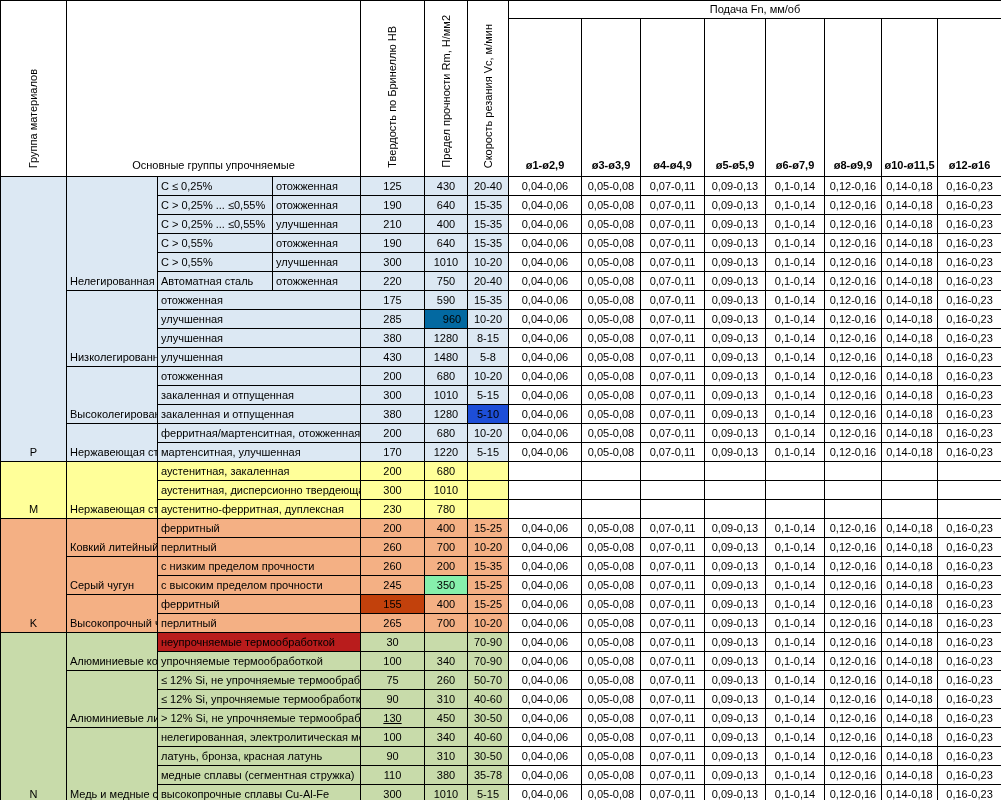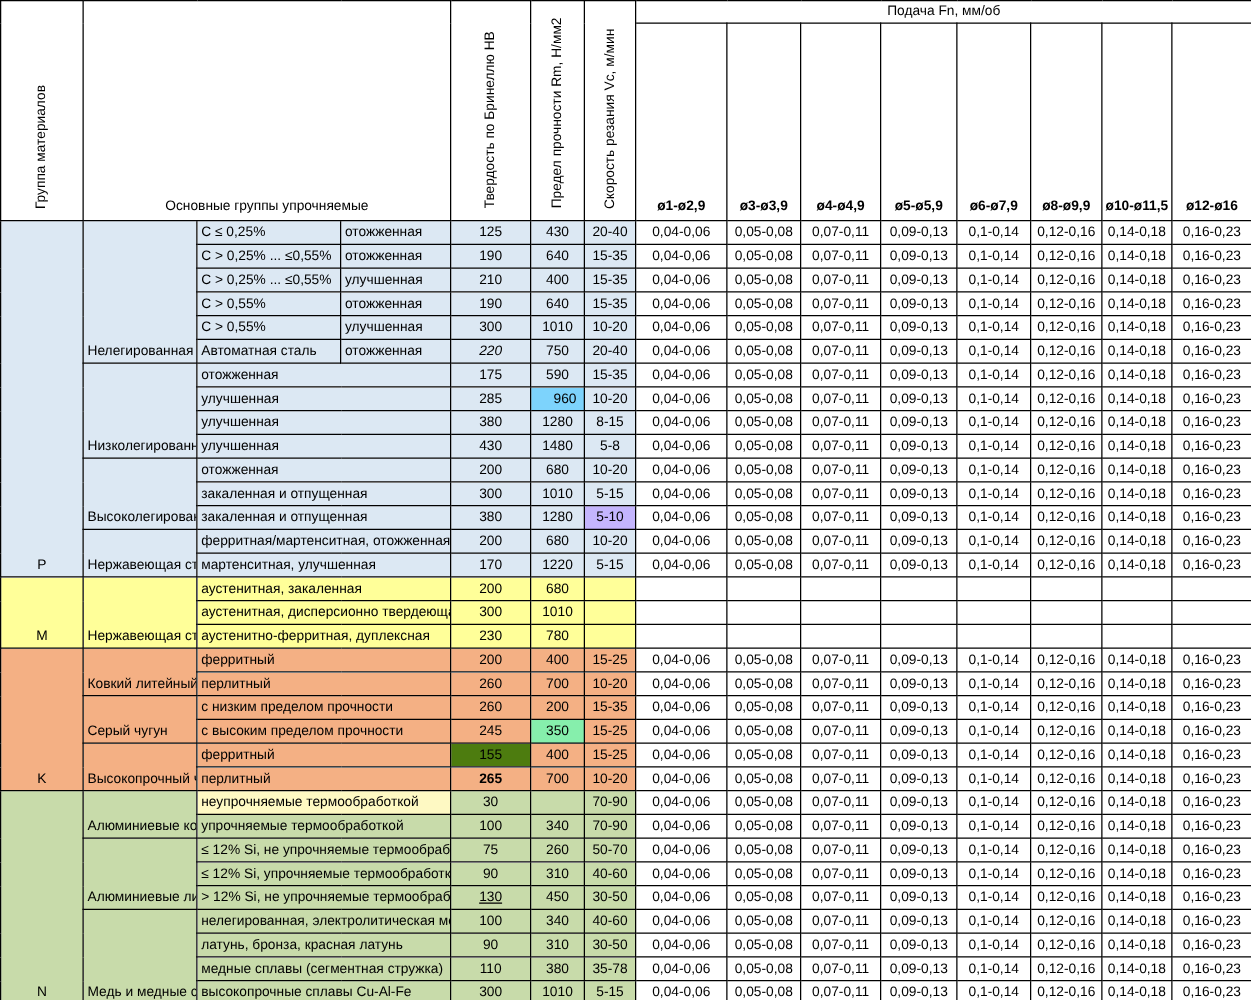--- a/index.html
+++ b/index.html
@@ -148,21 +148,21 @@
           <td class="num">0,07-0,11</td>
           <td class="num">0,09-0,13</td>
           <td class="num">0,1-0,14</td>
           <td class="num">0,12-0,16</td>
           <td class="num">0,14-0,18</td>
           <td class="num">0,16-0,23</td>
         </tr>
         <tr>
           <td class="txt" style="background: rgb(220, 232, 243);">Автоматная сталь</td>
           <td class="txt" style="background: rgb(220, 232, 243);">отожженная</td>
-          <td class="num" style="background: rgb(220, 232, 243); font-style: italic;">220</td>
+          <td class="num" style="background: rgb(220, 232, 243);">220</td>
           <td class="num" style="background: rgb(220, 232, 243);">750</td>
           <td class="num" style="background: rgb(220, 232, 243);">20-40</td>
           <td class="num">0,04-0,06</td>
           <td class="num">0,05-0,08</td>
           <td class="num">0,07-0,11</td>
           <td class="num">0,09-0,13</td>
           <td class="num">0,1-0,14</td>
           <td class="num">0,12-0,16</td>
           <td class="num">0,14-0,18</td>
           <td class="num">0,16-0,23</td>
@@ -178,21 +178,21 @@
           <td class="num">0,07-0,11</td>
           <td class="num">0,09-0,13</td>
           <td class="num">0,1-0,14</td>
           <td class="num">0,12-0,16</td>
           <td class="num">0,14-0,18</td>
           <td class="num">0,16-0,23</td>
         </tr>
         <tr>
           <td class="txt" colspan="2" style="background: rgb(220, 232, 243);">улучшенная</td>
           <td class="num" style="background: rgb(220, 232, 243);">285</td>
-          <td class="num" style="background: #7dd3fc; padding-left: 12px;">960</td>
+          <td class="num" style="background: #0369a1; padding-left: 12px;">960</td>
           <td class="num" style="background: rgb(220, 232, 243);">10-20</td>
           <td class="num">0,04-0,06</td>
           <td class="num">0,05-0,08</td>
           <td class="num">0,07-0,11</td>
           <td class="num">0,09-0,13</td>
           <td class="num">0,1-0,14</td>
           <td class="num">0,12-0,16</td>
           <td class="num">0,14-0,18</td>
           <td class="num">0,16-0,23</td>
         </tr>
@@ -250,21 +250,21 @@
           <td class="num">0,09-0,13</td>
           <td class="num">0,1-0,14</td>
           <td class="num">0,12-0,16</td>
           <td class="num">0,14-0,18</td>
           <td class="num">0,16-0,23</td>
         </tr>
         <tr>
           <td class="txt" colspan="2" style="background: rgb(220, 232, 243);">закаленная и отпущенная</td>
           <td class="num" style="background: rgb(220, 232, 243);">380</td>
           <td class="num" style="background: rgb(220, 232, 243);">1280</td>
-          <td class="num" style="background: #c4b5fd;">5-10</td>
+          <td class="num" style="background: #1d4ed8;">5-10</td>
           <td class="num">0,04-0,06</td>
           <td class="num">0,05-0,08</td>
           <td class="num">0,07-0,11</td>
           <td class="num">0,09-0,13</td>
           <td class="num">0,1-0,14</td>
           <td class="num">0,12-0,16</td>
           <td class="num">0,14-0,18</td>
           <td class="num">0,16-0,23</td>
         </tr>
         <tr>
@@ -395,50 +395,50 @@
           <td class="num">0,07-0,11</td>
           <td class="num">0,09-0,13</td>
           <td class="num">0,1-0,14</td>
           <td class="num">0,12-0,16</td>
           <td class="num">0,14-0,18</td>
           <td class="num">0,16-0,23</td>
         </tr>
         <tr>
           <td class="sub" rowspan="2" style="background: rgb(244, 176, 132);">Высокопрочный чугун</td>
           <td class="txt" colspan="2" style="background: rgb(244, 176, 132);">ферритный</td>
-          <td class="num" style="background: #4d7c0f;">155</td>
+          <td class="num" style="background: #c2410c;">155</td>
           <td class="num" style="background: rgb(244, 176, 132);">400</td>
           <td class="num" style="background: rgb(244, 176, 132);">15-25</td>
           <td class="num">0,04-0,06</td>
           <td class="num">0,05-0,08</td>
           <td class="num">0,07-0,11</td>
           <td class="num">0,09-0,13</td>
           <td class="num">0,1-0,14</td>
           <td class="num">0,12-0,16</td>
           <td class="num">0,14-0,18</td>
           <td class="num">0,16-0,23</td>
         </tr>
         <tr>
           <td class="txt" colspan="2" style="background: rgb(244, 176, 132);">перлитный</td>
-          <td class="num" style="background: rgb(244, 176, 132); font-weight: bold;">265</td>
+          <td class="num" style="background: rgb(244, 176, 132);">265</td>
           <td class="num" style="background: rgb(244, 176, 132);">700</td>
           <td class="num" style="background: rgb(244, 176, 132);">10-20</td>
           <td class="num">0,04-0,06</td>
           <td class="num">0,05-0,08</td>
           <td class="num">0,07-0,11</td>
           <td class="num">0,09-0,13</td>
           <td class="num">0,1-0,14</td>
           <td class="num">0,12-0,16</td>
           <td class="num">0,14-0,18</td>
           <td class="num">0,16-0,23</td>
         </tr>
         <tr>
           <td class="letter" rowspan="9" style="background: rgb(200, 219, 170);">N</td>
           <td class="sub" rowspan="2" style="background: rgb(200, 219, 170);">Алюминиевые кованые сплавы</td>
-          <td class="txt" colspan="2" style="background: #fef9c3;">неупрочняемые термообработкой</td>
+          <td class="txt" colspan="2" style="background: #b91c1c;">неупрочняемые термообработкой</td>
           <td class="num" style="background: rgb(200, 219, 170);">30</td>
           <td class="num" style="background: rgb(200, 219, 170);"></td>
           <td class="num" style="background: rgb(200, 219, 170);">70-90</td>
           <td class="num">0,04-0,06</td>
           <td class="num">0,05-0,08</td>
           <td class="num">0,07-0,11</td>
           <td class="num">0,09-0,13</td>
           <td class="num">0,1-0,14</td>
           <td class="num">0,12-0,16</td>
           <td class="num">0,14-0,18</td>

